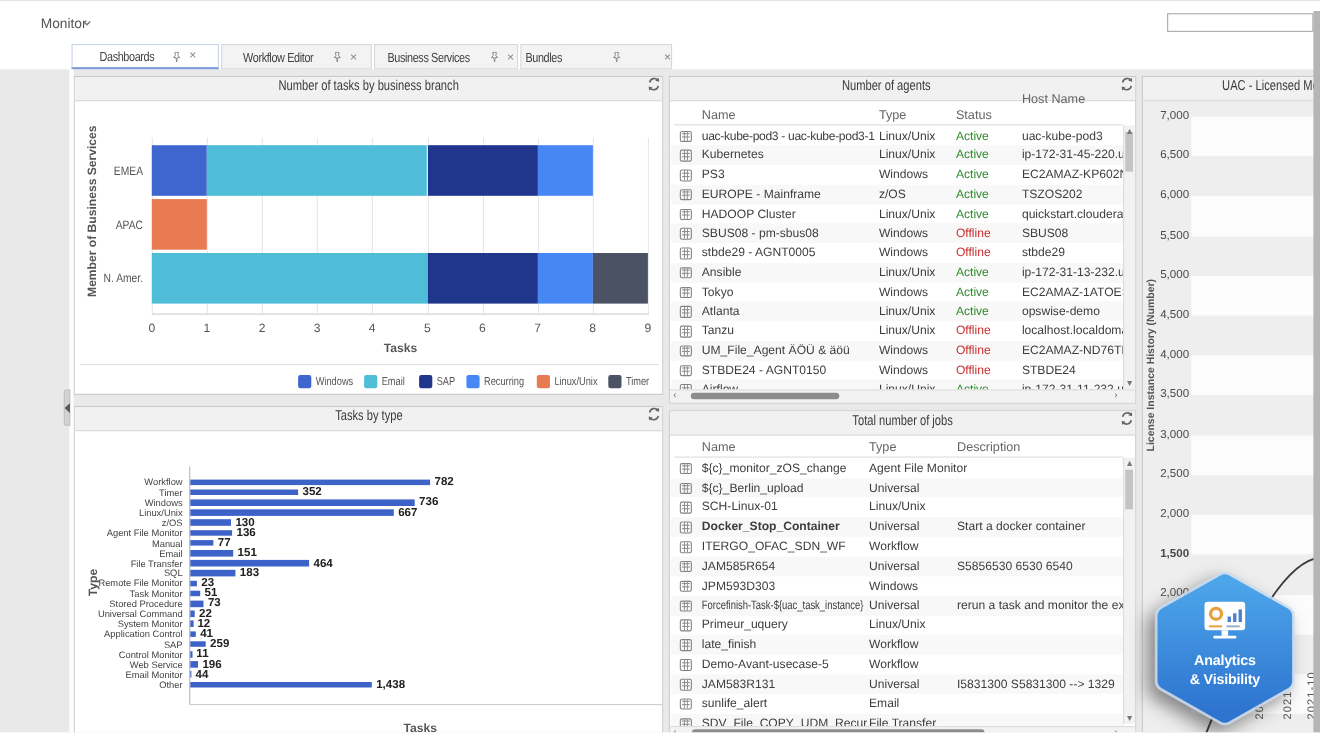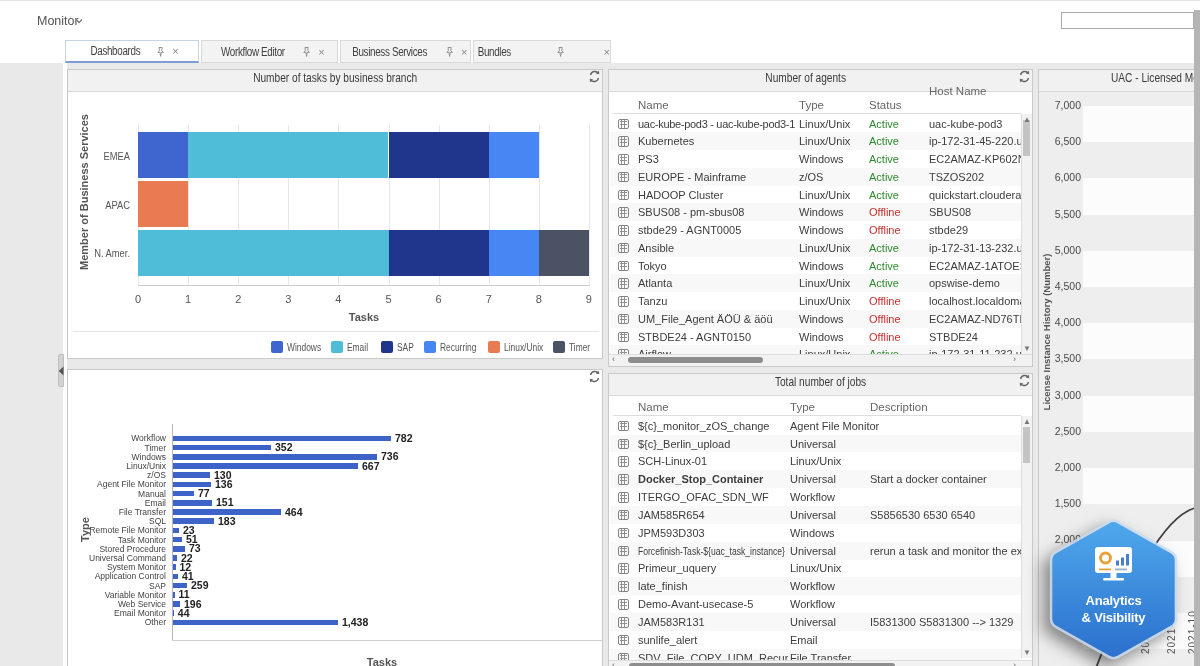--- a/index.html
+++ b/index.html
@@ -138,20 +138,23 @@
 <div class="leg" style="left:419.5px;top:271px;">
         <i style="background:#e87b52;"></i>
         <span style="display:inline-block;transform:scaleX(0.8);transform-origin:0 50%;white-space:nowrap;">Linux/Unix</span>
       </div>
 <div class="leg" style="left:485.0px;top:271px;">
         <i style="background:#4b5264;"></i>
         <span style="display:inline-block;transform:scaleX(0.8);transform-origin:0 50%;white-space:nowrap;">Timer</span>
       </div>
 </div>
 <div class="panel" style="left:67px;top:368px;width:536px;height:302px;">
+<div class="phead">
+        <span style="display:inline-block;transform:scaleX(0.78);white-space:nowrap;">Tasks by type</span>
+      </div>
       <svg class="refresh" style="left:520px;top:0px;" viewBox="0 0 13 13">
         <path d="M10.4 3.3 A4.3 4.3 0 0 0 2.6 5.0" stroke="#666" stroke-width="1.5" fill="none"></path>
         <path d="M2.6 9.7 A4.3 4.3 0 0 0 10.4 8.0" stroke="#666" stroke-width="1.5" fill="none"></path>
         <path d="M10.9 0.7 L11.3 4.3 L7.7 3.5 Z" fill="#666"></path>
         <path d="M2.1 12.3 L1.7 8.7 L5.3 9.5 Z" fill="#666"></path>
       </svg>
 <div class="abs" style="left:11px;top:172px;font-size:11px;font-weight:bold;color:#555;transform:rotate(-90deg);transform-origin:0 0;white-space:nowrap;">Type</div>
 <div class="abs" style="left:104px;top:54px;width:1px;height:216px;background:#b5b5b5;"></div>
 <div class="c2" style="left:0;top:63.4px;width:98px;">Workflow</div>
 <div class="b2" style="left:105px;top:65.6px;width:218.0px;"></div>
@@ -197,21 +200,21 @@
 <div class="v2" style="left:113.0px;top:181.5px;">22</div>
 <div class="c2" style="left:0;top:192.2px;width:98px;">System Monitor</div>
 <div class="b2" style="left:105px;top:194.4px;width:2.5px;"></div>
 <div class="v2" style="left:111.5px;top:190.7px;">12</div>
 <div class="c2" style="left:0;top:201.4px;width:98px;">Application Control</div>
 <div class="b2" style="left:105px;top:203.6px;width:5.0px;"></div>
 <div class="v2" style="left:114.0px;top:199.9px;text-align:right;">41</div>
 <div class="c2" style="left:0;top:210.6px;width:98px;">SAP</div>
 <div class="b2" style="left:105px;top:212.8px;width:14.0px;"></div>
 <div class="v2" style="left:123.0px;top:209.1px;">259</div>
-<div class="c2" style="left:0;top:219.8px;width:98px;">Variable Monitor</div>
+<div class="c2" style="left:0;top:219.8px;width:98px;">Control Monitor</div>
 <div class="b2" style="left:105px;top:222.0px;width:1.5px;"></div>
 <div class="v2" style="left:110.5px;top:218.3px;">11</div>
 <div class="c2" style="left:0;top:229.0px;width:98px;">Web Service</div>
 <div class="b2" style="left:105px;top:231.2px;width:7.0px;"></div>
 <div class="v2" style="left:116.0px;top:227.5px;">196</div>
 <div class="c2" style="left:0;top:238.2px;width:98px;">Email Monitor</div>
 <div class="b2" style="left:105px;top:240.4px;width:0.8px;"></div>
 <div class="v2" style="left:109.8px;top:236.7px;">44</div>
 <div class="c2" style="left:0;top:247.4px;width:98px;">Other</div>
 <div class="b2" style="left:105px;top:249.6px;width:165.0px;"></div>
@@ -412,21 +415,21 @@
 <div class="ylab" style="left:10px;top:65.2px;">6,500</div>
 <div class="ylab" style="left:10px;top:101.4px;">6,000</div>
 <div class="ylab" style="left:10px;top:137.6px;">5,500</div>
 <div class="ylab" style="left:10px;top:173.8px;">5,000</div>
 <div class="ylab" style="left:10px;top:210.0px;">4,500</div>
 <div class="ylab" style="left:10px;top:246.2px;">4,000</div>
 <div class="ylab" style="left:10px;top:282.4px;">3,500</div>
 <div class="ylab" style="left:10px;top:318.6px;">3,000</div>
 <div class="ylab" style="left:10px;top:354.8px;">2,500</div>
 <div class="ylab" style="left:10px;top:391.0px;">2,000</div>
-<div class="ylab" style="left:10px;top:427.2px;">1,500</div>
+<div class="ylab" style="left:10px;top:427.2px;font-weight:bold;">1,500</div>
 <div class="ylab" style="left:10px;top:463.4px;">2,000</div>
 <div class="abs" style="left:2px;top:352px;width:180px;text-align:center;font-size:9.5px;font-weight:bold;color:#555;transform:rotate(-90deg);transform-origin:0 0;white-space:nowrap;">License Instance History (Number)</div>
 <div class="abs" style="left:101px;top:584px;width:68px;font-size:10px;color:#555;letter-spacing:1.0px;transform:rotate(-90deg);transform-origin:0 0;white-space:nowrap;">2021-08</div>
 <div class="abs" style="left:127px;top:584px;width:68px;font-size:10px;color:#555;letter-spacing:1.0px;transform:rotate(-90deg);transform-origin:0 0;white-space:nowrap;">2021-09</div>
 <div class="abs" style="left:148px;top:584px;width:68px;font-size:10px;color:#555;letter-spacing:1.0px;transform:rotate(-90deg);transform-origin:0 0;white-space:nowrap;">2021-10</div>
 <svg class="abs" style="left:0;top:0;" width="163" height="598" viewBox="0 0 163 598">
         <path d="M57 598 Q118.5 438.5 162 437" stroke="#3f3f3f" stroke-width="1.8" fill="none"></path>
       </svg>
 </div>
 <svg class="abs" style="left:1040px;top:508px;filter:drop-shadow(-7px 7px 8px rgba(25,25,25,0.5));" width="160" height="158" viewBox="0 0 160 158">

